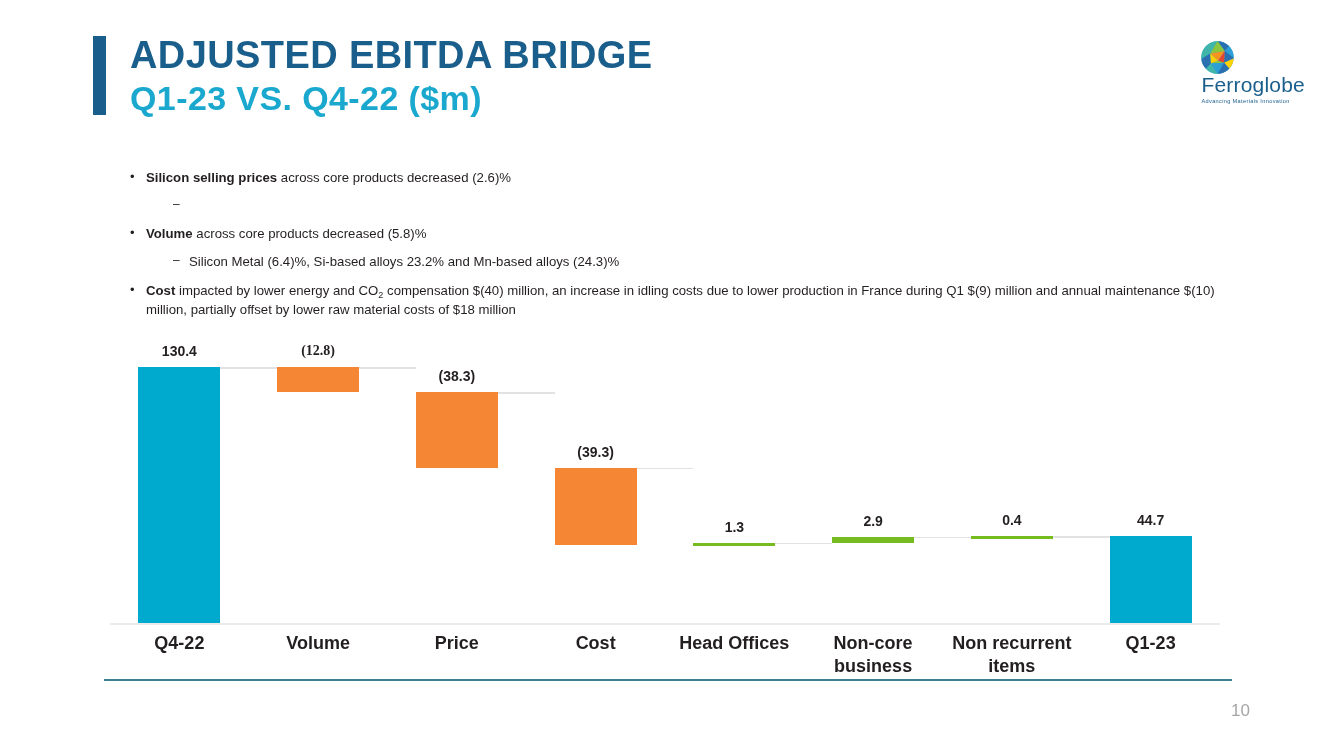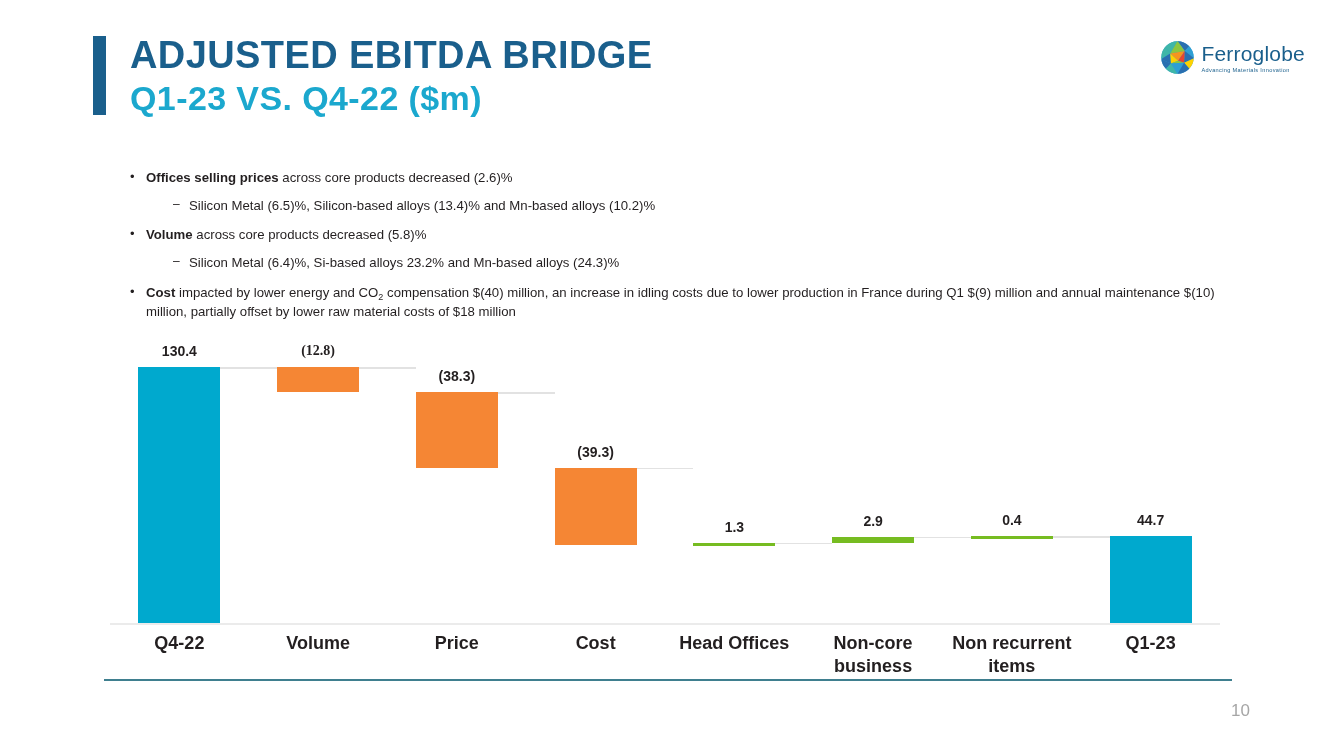--- a/index.html
+++ b/index.html
@@ -50,21 +50,21 @@
     white-space: nowrap;
     margin-top: 6px;
   }
 
   
   #logo {
     position: absolute;
     right: 28px;
     top: 41px;
     display: flex;
-    align-items: center;
+    flex-direction: column;
   }
   #logo-mark { margin-right: 7px; display:block; }
   #logo-text-wrap { display: flex; flex-direction: column; }
   #logo-wordmark {
     font-size: 21px;
     color: #1a5f8c;
     letter-spacing: 0.2px;
     line-height: 1;
   }
   #logo-tagline {
@@ -218,25 +218,24 @@
   </svg>
   <div id="logo-text-wrap">
     <div id="logo-wordmark">Ferroglobe</div>
     <div id="logo-tagline">Advancing Materials Innovation</div>
   </div>
 </div>
 
 <div id="bullets">
     <div class="bullet-row">
       <span class="bullet-marker">•</span>
-      <span class="bullet-text"><b>Offices selling prices</b><span> across core products decreased (2.6)%</span></span>
+      <span class="bullet-text"><b>Silicon selling prices</b><span> across core products decreased (2.6)%</span></span>
     </div>
     <div class="bullet-row sub">
       <span class="bullet-marker">–</span>
-      <span class="bullet-text"><span>Silicon Metal (6.5)%, Silicon-based alloys (13.4)% and Mn-based alloys (10.2)%</span></span>
     </div>
     <div class="bullet-row">
       <span class="bullet-marker">•</span>
       <span class="bullet-text"><b>Volume</b><span> across core products decreased (5.8)%</span></span>
     </div>
     <div class="bullet-row sub">
       <span class="bullet-marker">–</span>
       <span class="bullet-text"><span>Silicon Metal (6.4)%, Si-based alloys 23.2% and Mn-based alloys (24.3)%</span></span>
     </div>
     <div class="bullet-row">

